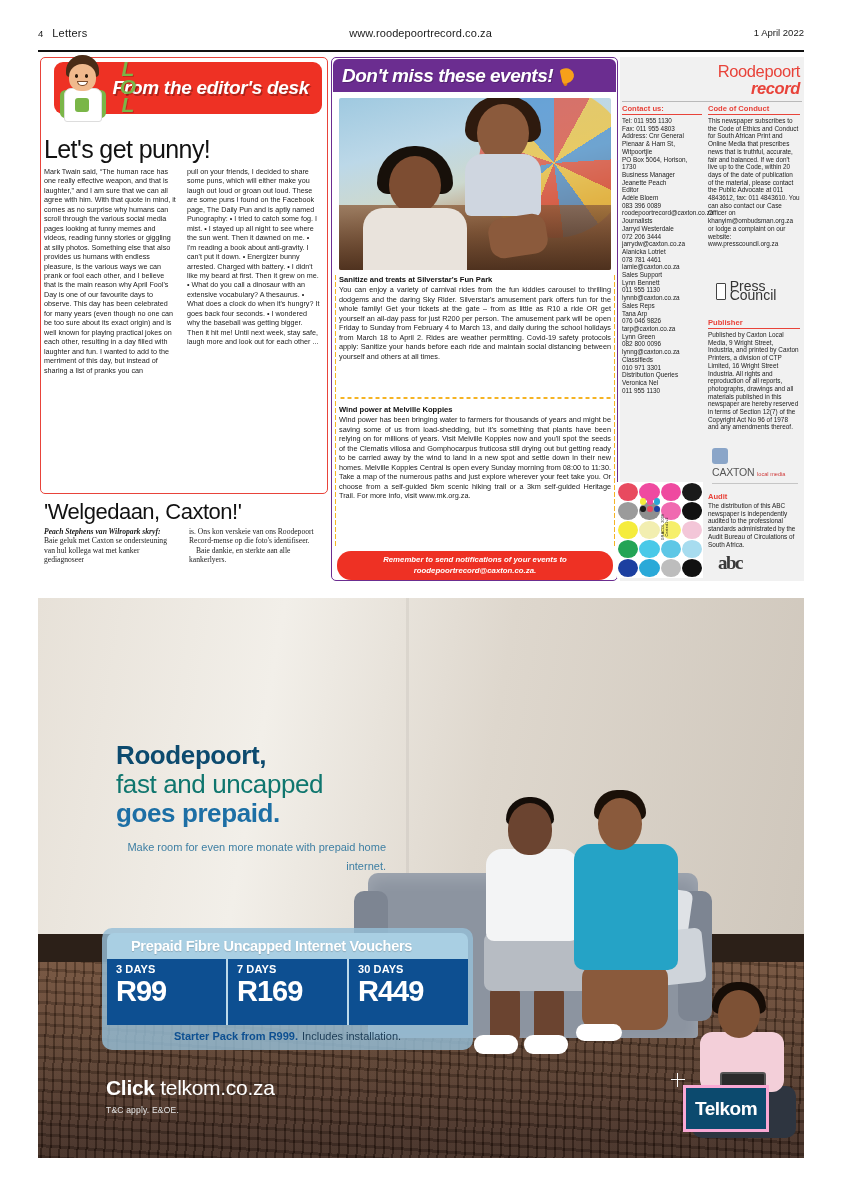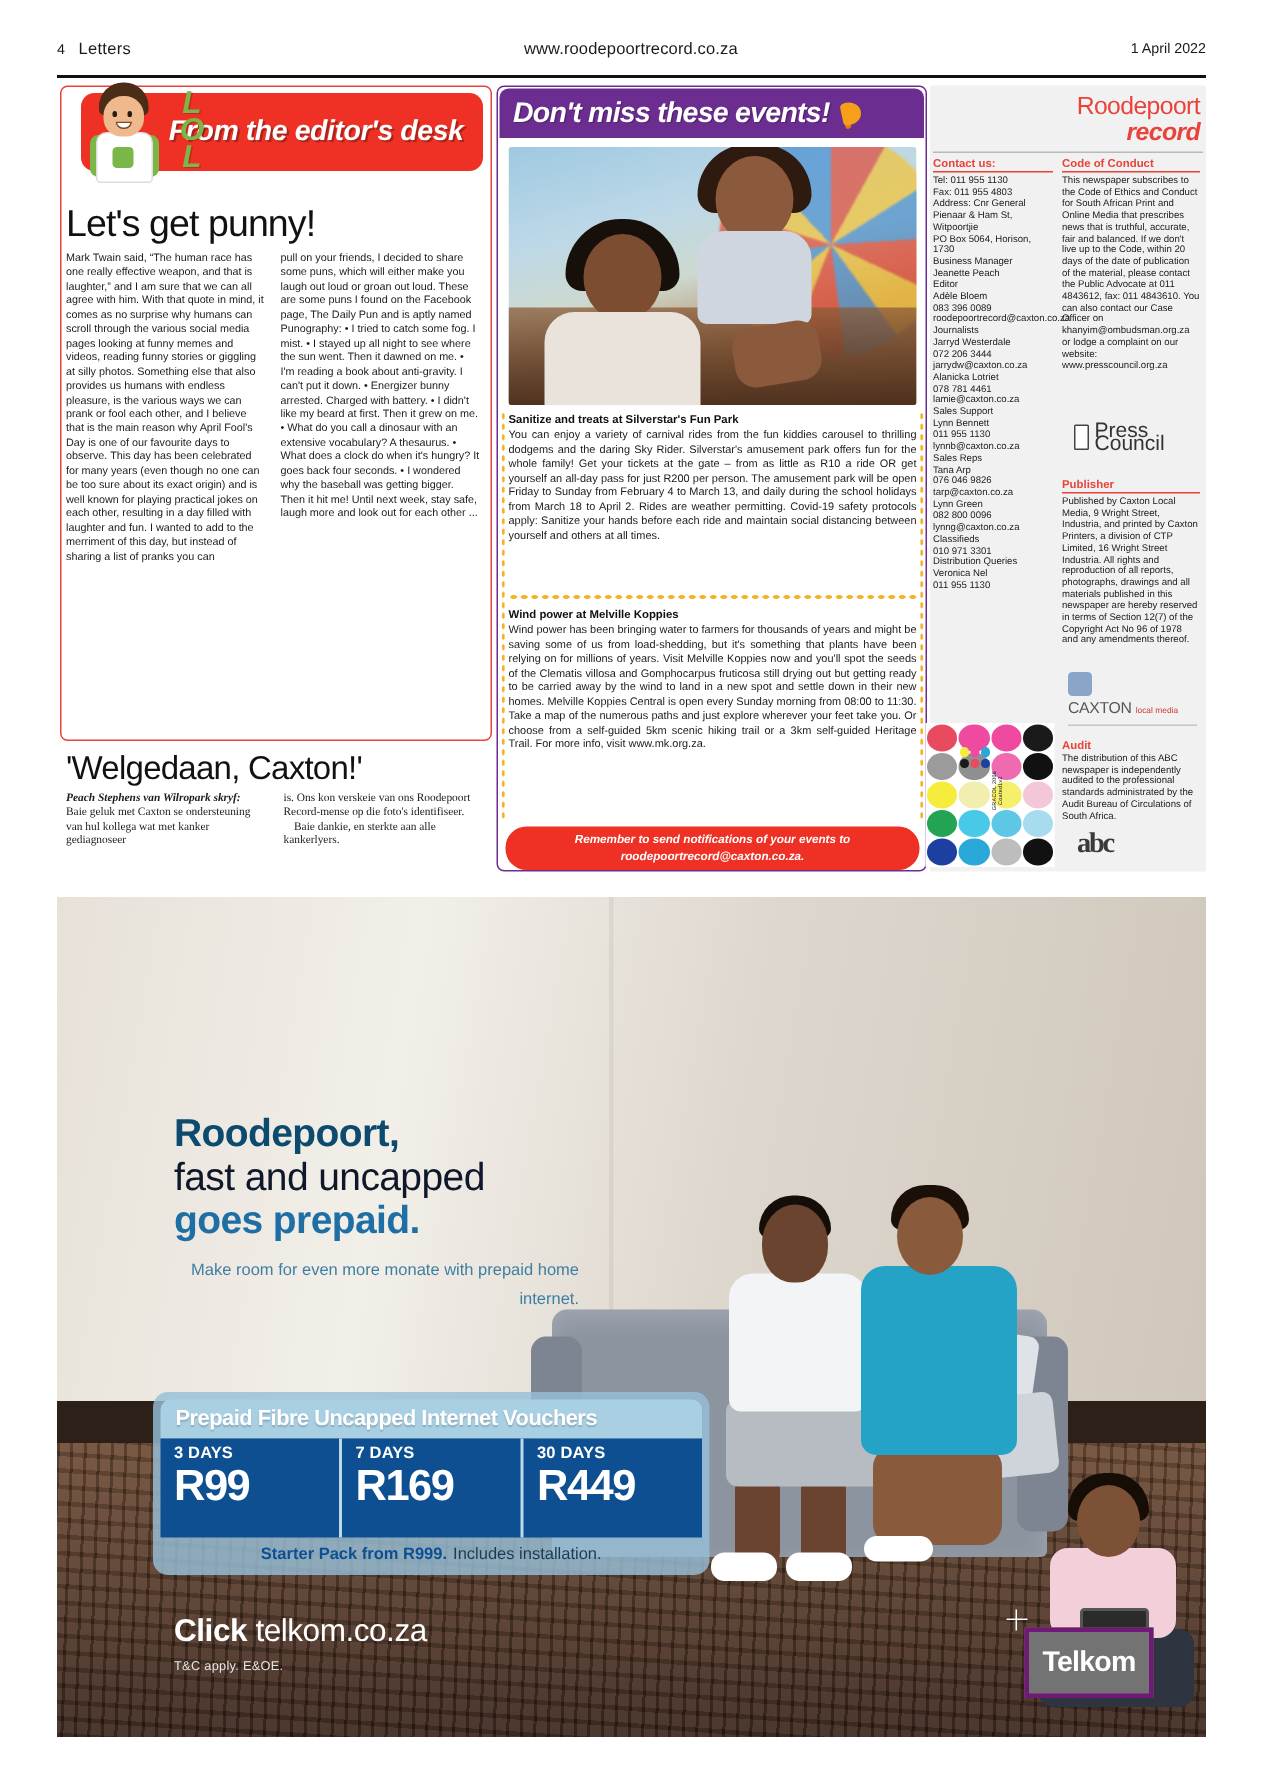--- a/index.html
+++ b/index.html
@@ -396,61 +396,61 @@
   }
   .ad .fibre-badge .t2 {
     position:absolute; left:0; top:76px; width:100%; text-align:center;
     font-size:14px; font-weight:bold; color:#f08a1e; letter-spacing:.6px;
   }
 
   .ad-head {
     position:absolute; left:78px; top:143px; width:320px;
   }
   .ad-head .h1 { font-size:26px; font-weight:bold; color:#0c4a6e; line-height:29px; letter-spacing:-.4px;}
-  .ad-head .h2 { font-size:26px; font-weight:normal; color:#0f172a; line-height:29px; letter-spacing:-.4px;}
+  .ad-head .h2 { font-size:26px; font-weight:normal; color:#0f766e; line-height:29px; letter-spacing:-.4px;}
   .ad-head .h3 { font-size:26px; font-weight:bold; color:#1d6fa5; line-height:29px; letter-spacing:-.4px;}
   .ad-sub {
     position:absolute; left:78px; top:240px; width:270px;
     font-size:11px; color:#3e7fa3; line-height:19px;text-align:right;
   }
 
   .voucher {
     position:absolute; left:64px; top:330px; width:371px; height:122px;
     background: rgba(150,190,215,.82); border-radius:10px; padding:5px;
   }
   .voucher .vh {
     height:26px; background:#a9cfe3; border-radius:7px 7px 0 0;
-    display:flex; align-items:center; padding-left:10px;
+    display:flex; align-items:center; padding-left:24px;
     color:#fff; font-weight:bold; font-size:14.5px; letter-spacing:-.3px;
     text-shadow: 0 1px 1px rgba(0,0,0,.18);
   }
   .voucher .vrow {
     display:flex; height:66px; background:#0d4f91;
   }
   .voucher .vcell { flex:1; padding:4px 0 0 9px; position:relative; }
   .voucher .vcell + .vcell { border-left: 2px solid #bcd9ea; }
   .voucher .vcell .d { color:#fff; font-weight:bold; font-size:11px; letter-spacing:.1px; }
   .voucher .vcell .p { color:#fff; font-weight:bold; font-size:29px; line-height:32px; letter-spacing:-1px; }
   .voucher .vfoot {
     height:22px; display:flex; align-items:center; justify-content:center; gap:4px;
     font-size:11px; color:#0d4f91;
   }
   .voucher .vfoot b { font-weight:bold; }
   .voucher .vfoot span { color:#1b3b55; }
 
   .ad-click {
-    position:absolute; left:68px; top:478px; width:330px;padding-left:10px;
+    position:absolute; left:68px; top:478px; width:330px;
   }
   .ad-click .c1 { font-size:21px; color:#fff; letter-spacing:-.3px; }
   .ad-click .c1 b { font-weight:bold; }
   .ad-click .c2 { font-size:8.5px; color:#e6e6e6; margin-top:5px; letter-spacing:.2px; }
 
   .telkom {
     position:absolute; left:683px; top:1085px; width:86px; height:47px;
-    background:#737373; border:3px solid #701a75;
+    background:#0c4a6e; border:3px solid #f9a8d4;
     display:flex; align-items:center; justify-content:center;text-align:right;
   }
   .telkom .tw { color:#fff; font-weight:bold; font-size:19px; letter-spacing:-.5px; }
   .telkom-cross {
     position:absolute; left:671px; top:1073px; width:14px; height:14px;
   }
   .telkom-cross:before{content:"";position:absolute;left:6px;top:0;width:1.4px;height:14px;background:#fff;}
   .telkom-cross:after{content:"";position:absolute;left:0;top:6px;width:14px;height:1.4px;background:#fff;}
 </style>
 </head>

